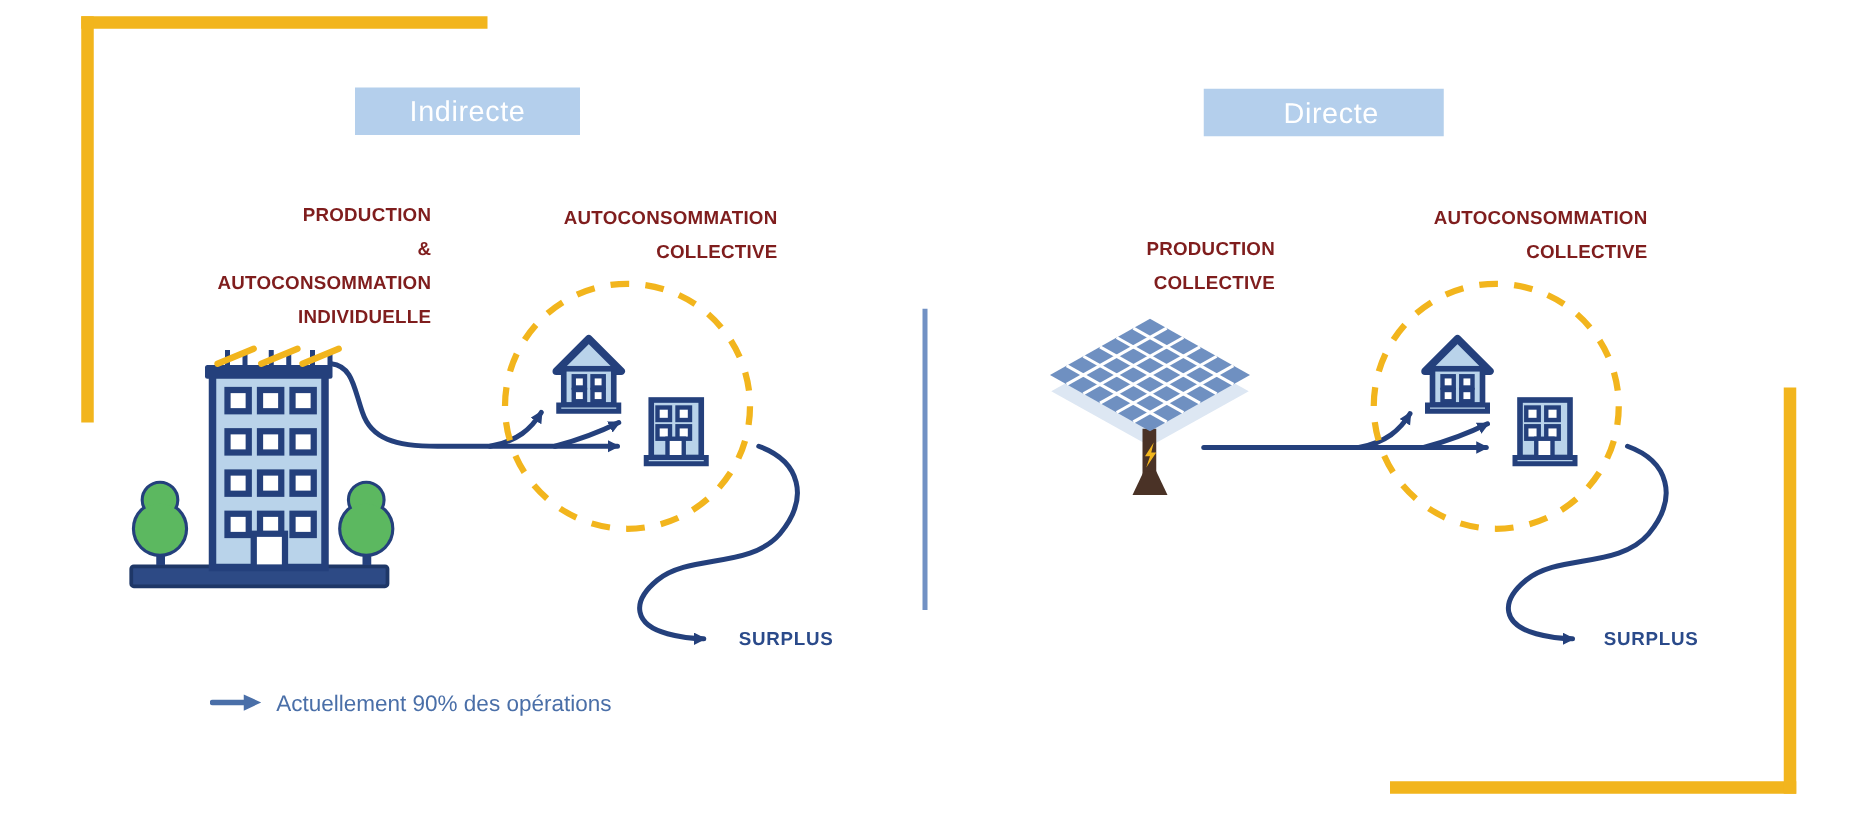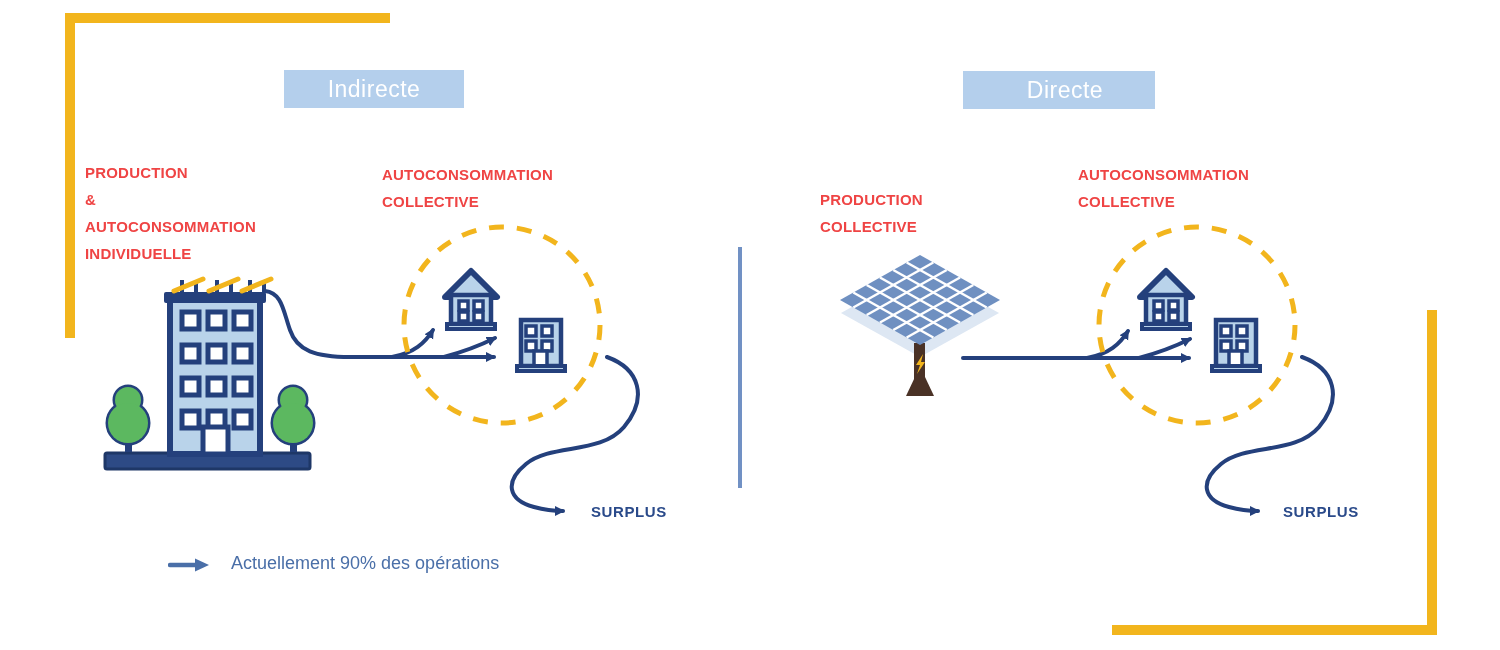--- a/index.html
+++ b/index.html
@@ -8,29 +8,29 @@
     font-family:"Liberation Sans", sans-serif; overflow:hidden;
   }
   .bracket { position:absolute; background:#f2b51d; }
   .divider { position:absolute; background:#7191c4; }
   .badge {
     position:absolute; width:180px; height:38px; background:#b4cfec;
     color:#ffffff; font-size:23px; letter-spacing:0.5px;
     display:flex; align-items:center; justify-content:center;
   }
   .title {
-    position:absolute; color:#ef4444; font-weight:bold; font-size:15px;
-    line-height:27px; text-align:left; white-space:pre-line; letter-spacing:0.2px;
+    position:absolute; color:#7f1d1d; font-weight:bold; font-size:15px;
+    line-height:27px; text-align:right; white-space:pre-line; letter-spacing:0.2px;
   }
   .surplus {
     position:absolute; color:#2a4a8a; font-weight:bold; font-size:15px; letter-spacing:0.6px;
   }
   .legend {
-    position:absolute; left:168px; top:553px; display:flex; align-items:flex-end;
-    gap:19px; color:#4a6fa8; font-size:18px;
+    position:absolute; left:168px; top:553px; display:flex; align-items:flex-start;
+    gap:9px; color:#4a6fa8; font-size:18px;
   }
   svg.art { position:absolute; left:0; top:0; }
 </style>
 </head>
 <body>
 
 <div class="canvas">
 
   <div class="bracket" style="left:65px; top:13px; width:325px; height:10px;"></div>
   <div class="bracket" style="left:65px; top:13px; width:10px; height:325px;"></div>

